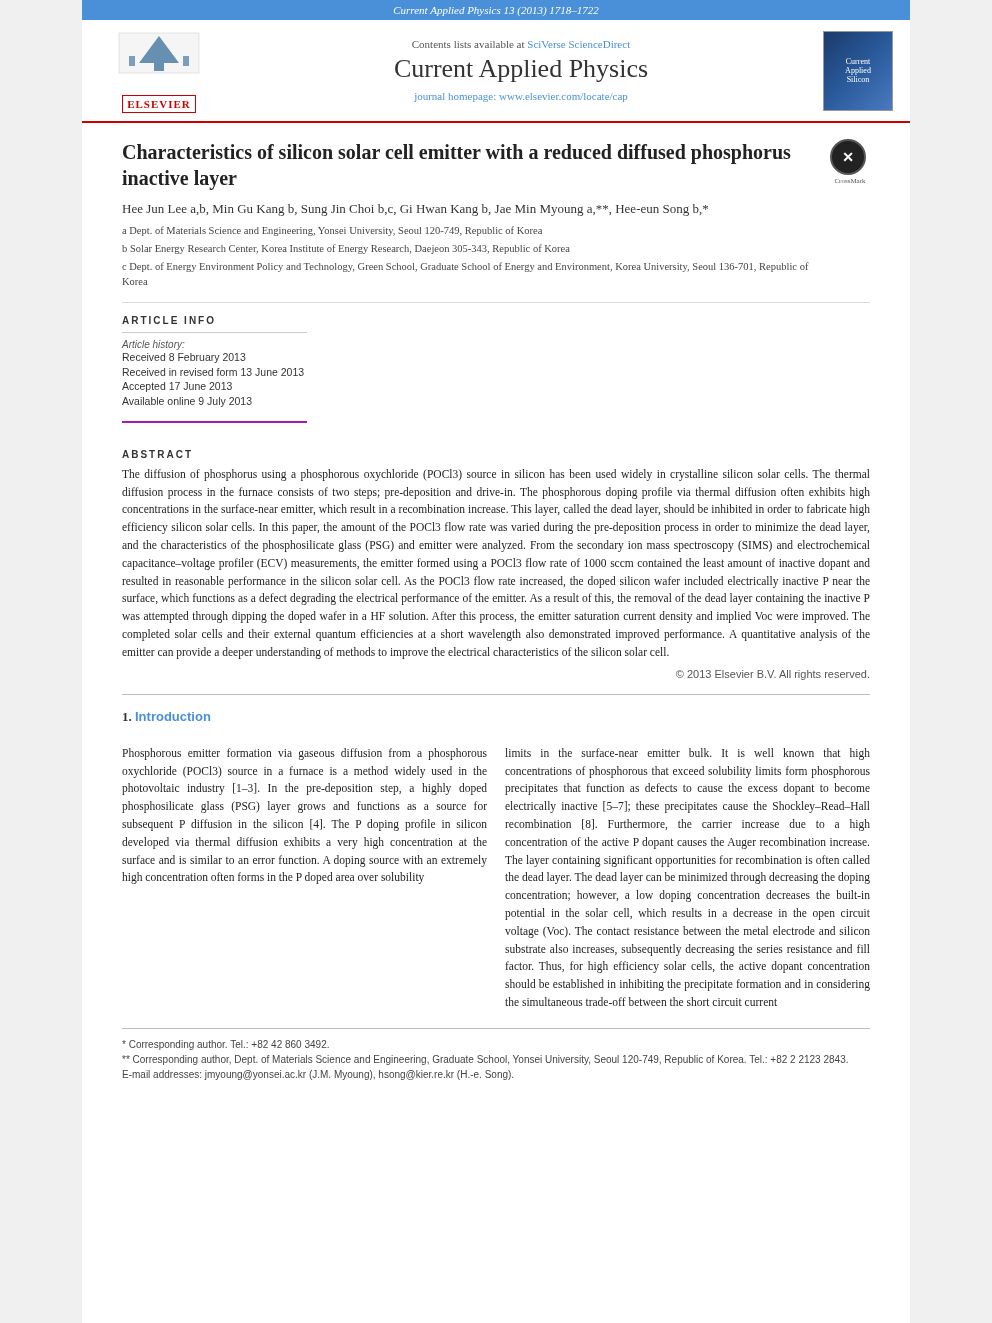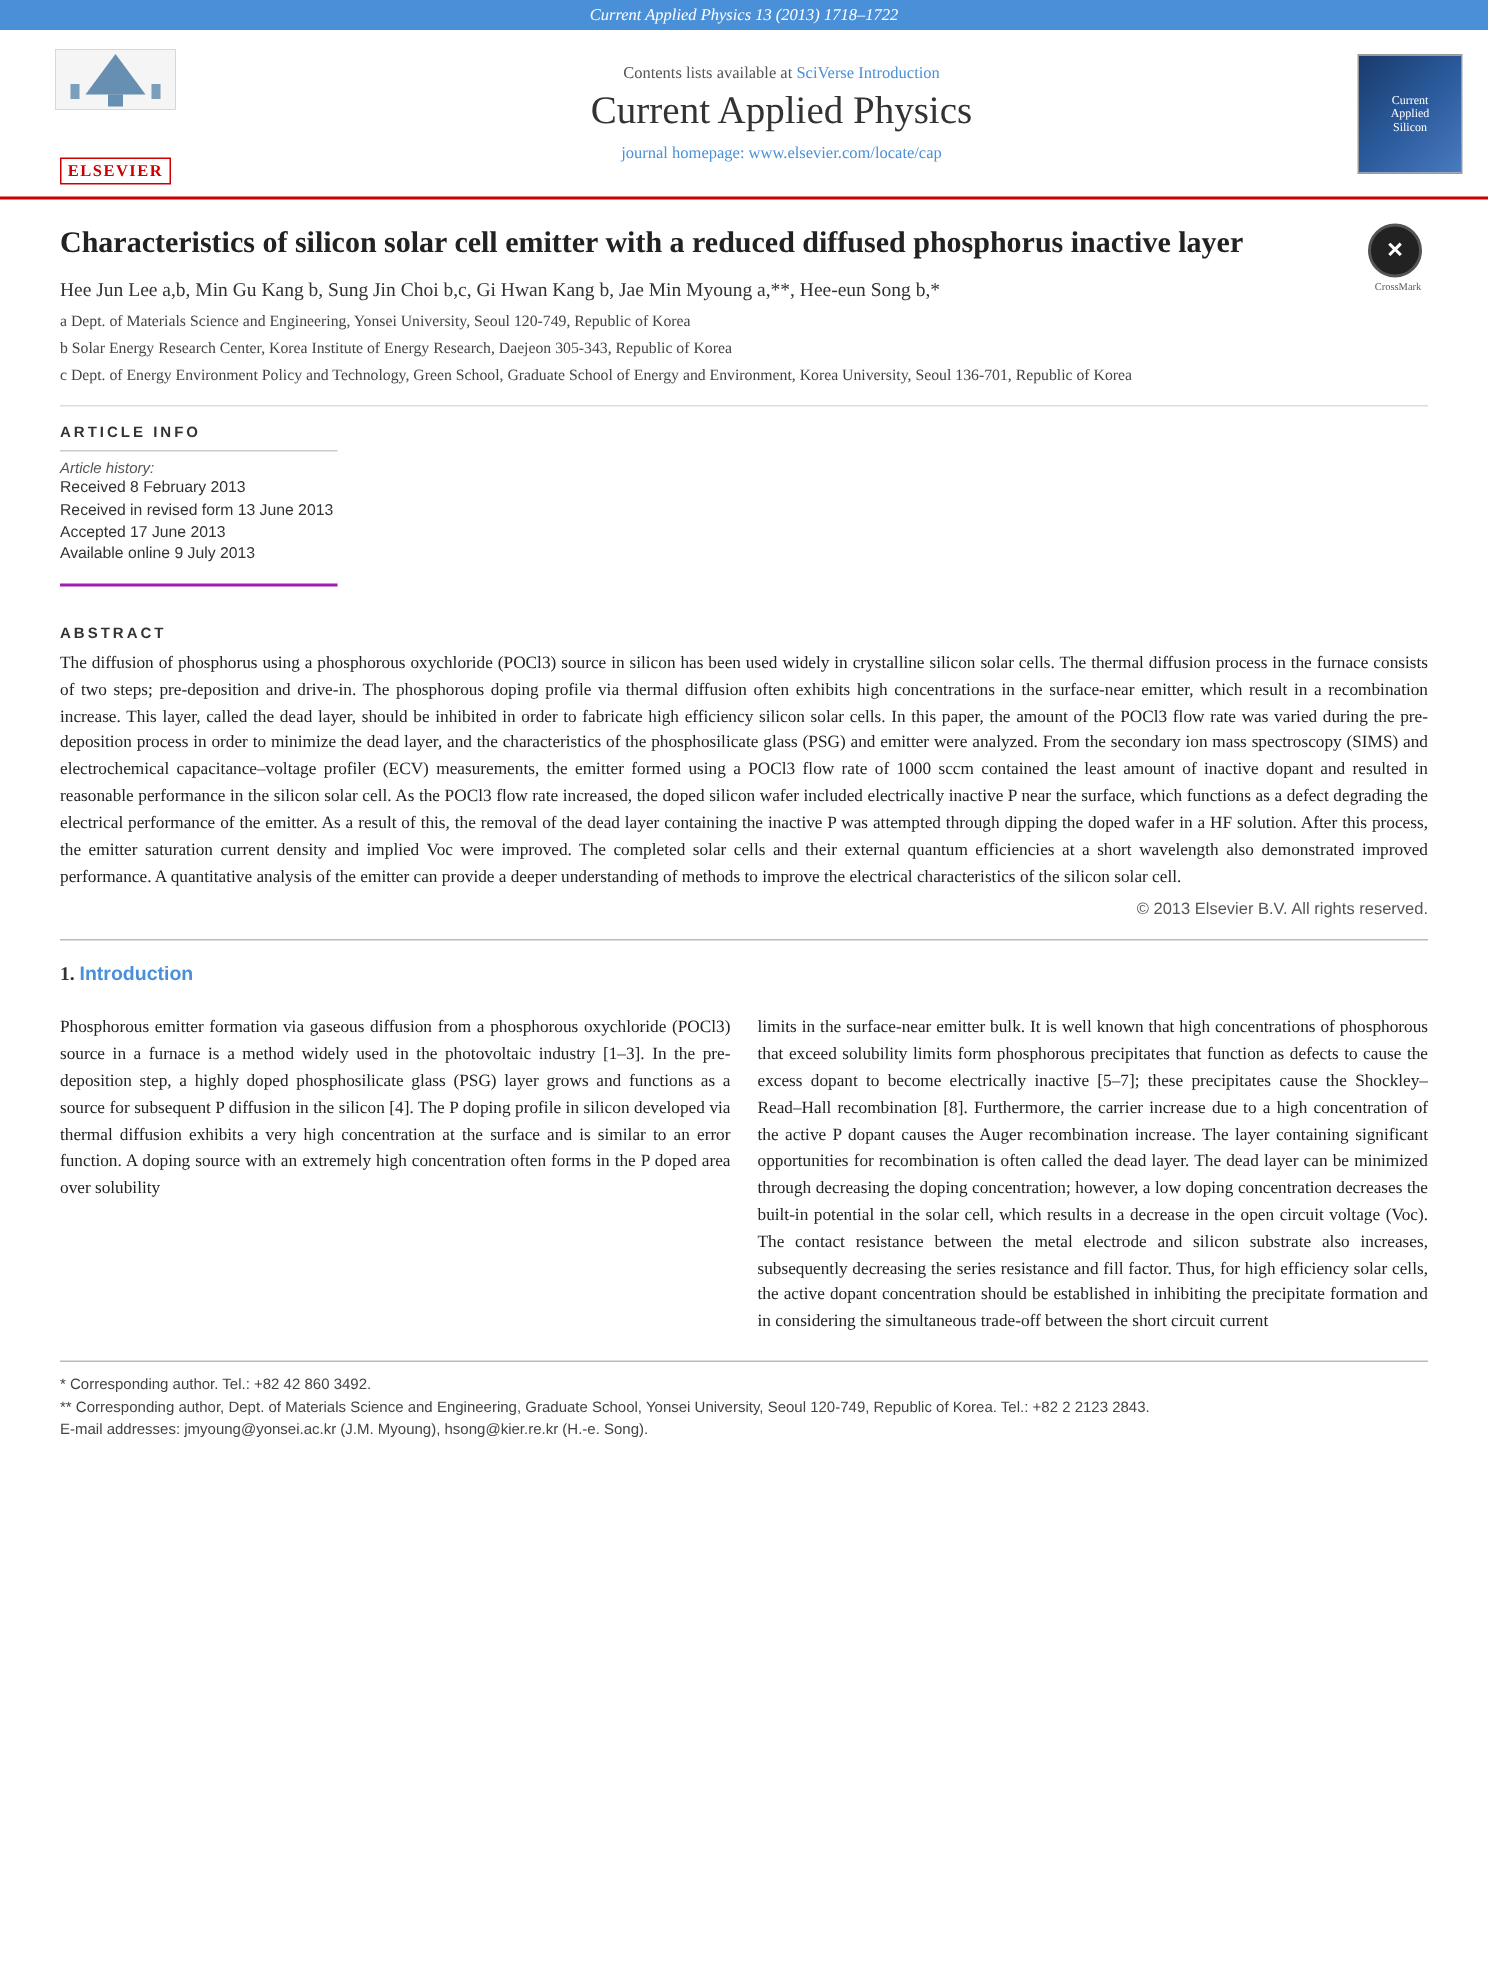--- a/index.html
+++ b/index.html
@@ -5,21 +5,21 @@
     * { margin: 0; padding: 0; box-sizing: border-box; }
     body {
       background: #f0f0f0;
       font-family: 'Times New Roman', Times, serif;
       font-size: 13px;
       color: #000;
       width: 992px;
     }
     .page {
       background: #fff;
-      width: 992px;
+      width: 828px;
       min-height: 1323px;
       margin: 0 auto;
       position: relative;
       padding: 0;
     }
     .top-bar {
       background: #4a90d9;
       color: #fff;
       text-align: center;
       font-size: 11px;
@@ -37,21 +37,21 @@
       display: flex;
       flex-direction: column;
       align-items: center;
     }
     .elsevier-logo {
       font-size: 11px;
       font-weight: bold;
       color: #c00;
       border: 1px solid #c00;
       padding: 2px 4px;
-      margin-top: 20px;
+      margin-top: 10px;
       letter-spacing: 1px;
     }
     .journal-header-center {
       flex: 1;
       text-align: center;
       padding: 0 10px;
     }
     .sciverse-line {
       font-size: 11px;
       color: #555;
@@ -293,21 +293,21 @@
 
           <rect x="69" y="28" width="6" height="10" fill="#2a6496" opacity="0.6"></rect>
         </svg>
       </div>
       <div class="elsevier-logo">ELSEVIER</div>
     </div>
 
     <div class="journal-header-center">
       <div class="sciverse-line">
         <span>Contents lists available at </span>
-        <a class="sciverse-link" href="#">SciVerse Introduction</a>
+        <a class="sciverse-link" href="#">SciVerse ScienceDirect</a>
       </div>
       <div class="journal-title-main">Current Applied Physics</div>
       <div>
         <a class="journal-homepage" href="#">journal homepage: www.elsevier.com/locate/cap</a>
       </div>
     </div>
 
     <div class="journal-header-right">
       <div class="journal-cover-thumb">
         <span>Current</span>

